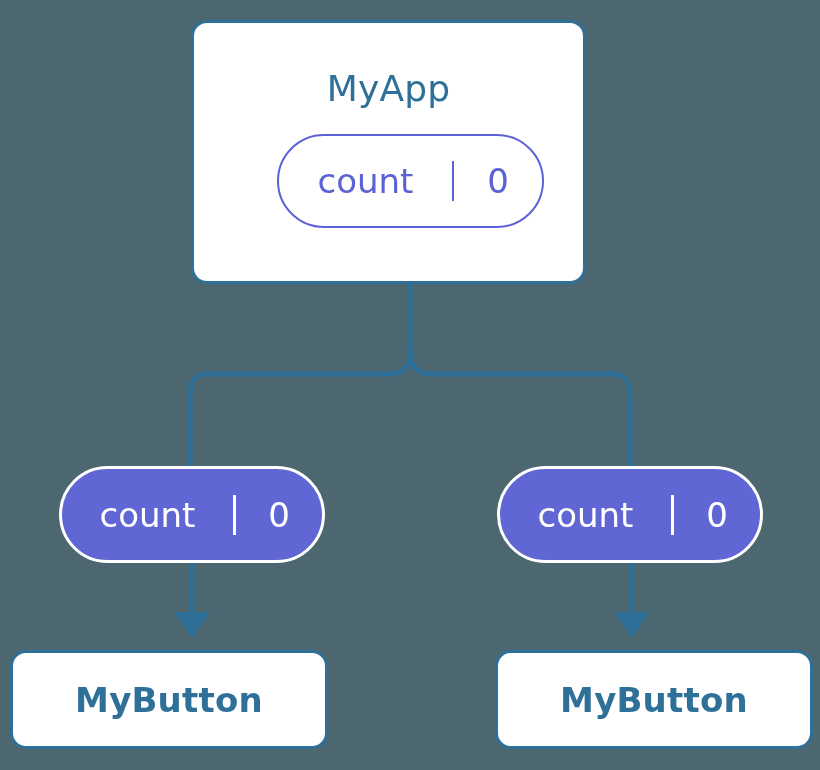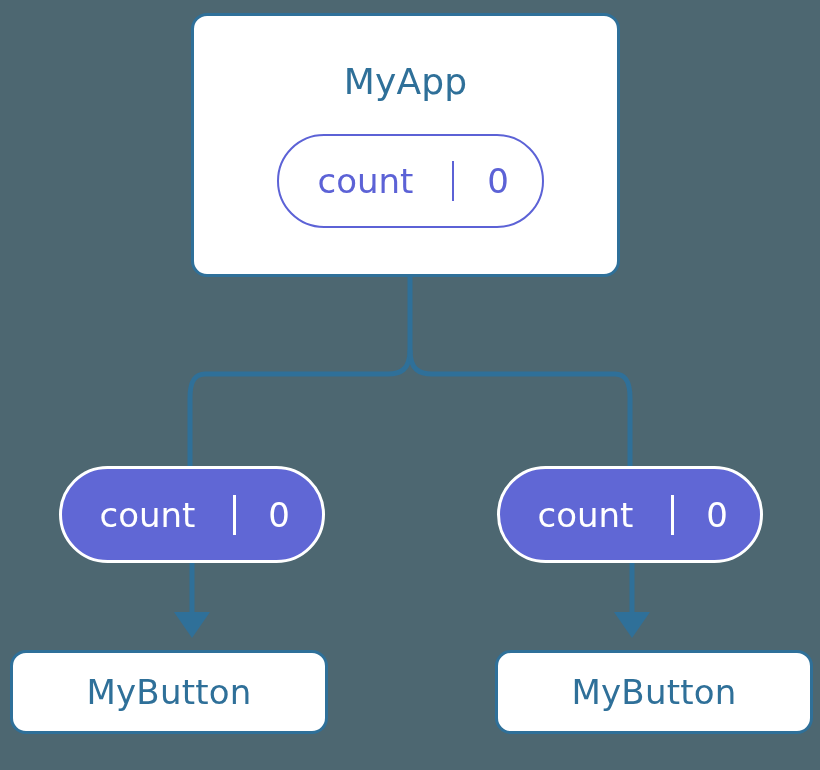--- a/index.html
+++ b/index.html
@@ -46,32 +46,33 @@
   .component-title {
     color: #2f7099;
     font-size: 36px;
     line-height: 1;
     letter-spacing: 0.2px;
     white-space: nowrap;
   }
 
   #node-myapp {
     left: 191px;
-    top: 13px;
-    width: 429px;
+    top: 20px;
+    width: 395px;
     height: 264px;
     justify-content: flex-start;
   }
   #node-myapp .component-title {
     margin-top: 48px;
   }
 
   .node-mybutton {
     justify-content: center;
-    height: 84px;
+    height: 99px;
+    font-weight: bold;
   }
   #node-mybutton-left {
     left: 10px;
     top: 650px;
     width: 318px;
   }
   #node-mybutton-right {
     left: 495px;
     top: 650px;
     width: 318px;

